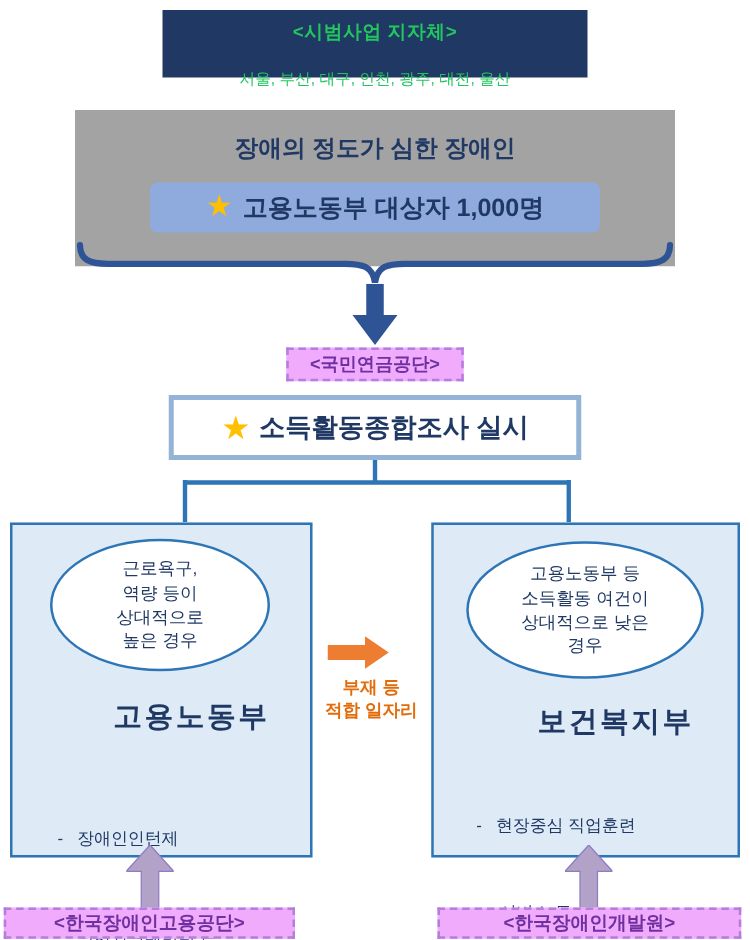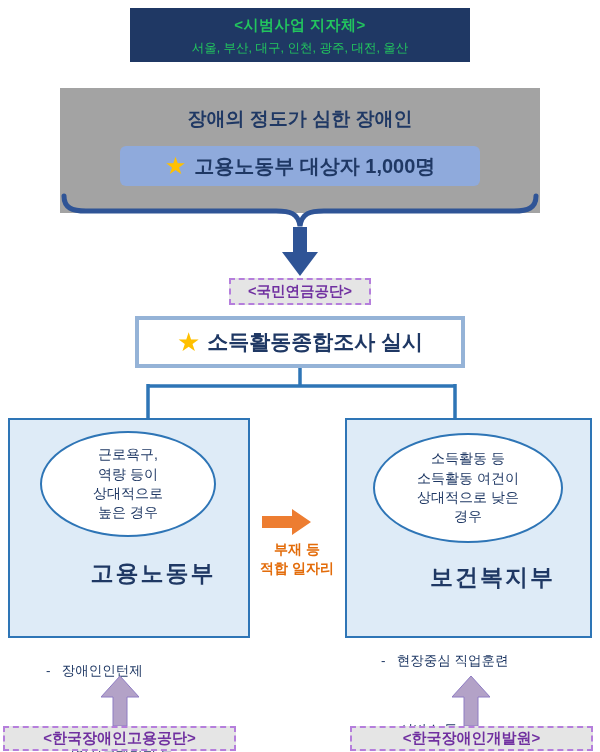--- a/index.html
+++ b/index.html
@@ -4,48 +4,48 @@
 <style>
   * { margin:0; padding:0; box-sizing:border-box; }
   html,body { background:#ffffff; }
   body { font-family:"Liberation Sans","DejaVu Sans",sans-serif; }
   .stage { position:relative; width:600px; height:752px; background:#ffffff; overflow:hidden; }
   .abs { position:absolute; }
 
   
   .top-box { left:130px; top:8px; width:340px; height:54px; background:#1F3864; color:#22c55e; text-align:center; padding-top:8px; }
   .top-box .title { font-size:15px; font-weight:bold; letter-spacing:0.5px; }
-  .top-box .cities { font-size:12.5px; margin-top:5px; }
+  .top-box .cities { font-size:12.5px; margin-top:20px; }
 
   
   .target-box { left:60px; top:88px; width:480px; height:125px; background:#a3a3a3; }
   .target-box .heading { padding-top:18px; text-align:center; font-size:19px; font-weight:bold; color:#1F3864; }
   .badge { left:120px; top:146px; width:360px; height:40px; background:#8FAADC; border-radius:6px; display:flex; align-items:center; justify-content:center; gap:8px; }
   .star { color:#FFC000; font-size:24px; line-height:1; }
   .badge .label { font-size:20px; font-weight:bold; color:#1F3864; }
 
   .brace { left:58px; top:193px; }
   .down-arrow { left:281px; top:227px; }
 
   
-  .dash-box { border:2px dashed #B57EDC; background:#e5e5e5; display:flex; align-items:center; justify-content:center; font-weight:bold; color:#7030A0; }
+  .dash-box { border:2px dashed #B57EDC; background:#f0abfc; display:flex; align-items:center; justify-content:center; font-weight:bold; color:#7030A0; }
   .npc-box { left:229px; top:278px; width:142px; height:27px; font-size:14.5px; }
   .agency-box { top:726px; height:25px; font-size:15px; }
   .agency-box.left-a { left:3px; width:233px; }
   .agency-box.right-a { left:350px; width:243px; }
 
   
   .survey-box { left:135px; top:316px; width:330px; height:52px; background:#ffffff; border:4px solid #95B3D7; display:flex; align-items:center; justify-content:center; gap:7px; }
   .survey-box .star { font-size:26px; }
   .survey-box .label { font-size:21px; font-weight:bold; color:#1F3864; }
 
   .connector { left:0; top:368px; }
 
   
-  .branch { top:418px; height:220px; background:#DEEBF7; border:2.5px solid #2E75B6; }
+  .branch { top:418px; height:268px; background:#DEEBF7; border:2.5px solid #2E75B6; }
   .branch.left-b { left:8px; width:242px; }
   .branch.right-b { left:345px; width:247px; }
   .ellipse { position:absolute; background:#ffffff; border:2px solid #2E75B6; border-radius:50%; display:flex; flex-direction:column; align-items:center; justify-content:center; color:#1F3864; font-size:14px; line-height:1.38; text-align:center; }
   .branch.left-b .ellipse { left:30px; top:11px; width:176px; height:106px; }
   .branch.right-b .ellipse { left:26px; top:13px; width:190px; height:110px; }
   .ministry { position:absolute; left:0; width:100%; text-align:center; font-size:23px; font-weight:bold; color:#1F3864; letter-spacing:2px;padding-left:48px; }
   .branch.left-b .ministry { top:138px; }
   .branch.right-b .ministry { top:142px; }
   .programs { position:absolute; color:#1F3864; font-size:13.5px; white-space:pre; }
   .branch.left-b .programs { left:36px; top:180px; line-height:2.1; }
@@ -114,21 +114,21 @@
   <svg class="abs transfer-arrow" width="50" height="28" viewBox="0 0 50 28">
     <polygon points="0,8 30,8 30,1 49,14 30,27 30,20 0,20" fill="#ED7D31"></polygon>
   </svg>
   <div class="abs transfer-label">
     <div>부재 등</div>
     <div>적합 일자리</div>
   </div>
 
   <div class="abs branch right-b">
     <div class="ellipse">
-      <div>소득활동 등</div>
+      <div>고용노동부 등</div>
       <div>소득활동 여건이</div>
       <div>상대적으로 낮은</div>
       <div>경우</div>
     </div>
     <div class="ministry">보건복지부</div>
     <div class="programs">
       <div>-   현장중심 직업훈련</div>
       <div>     서비스 등</div>
     </div>
   </div>

